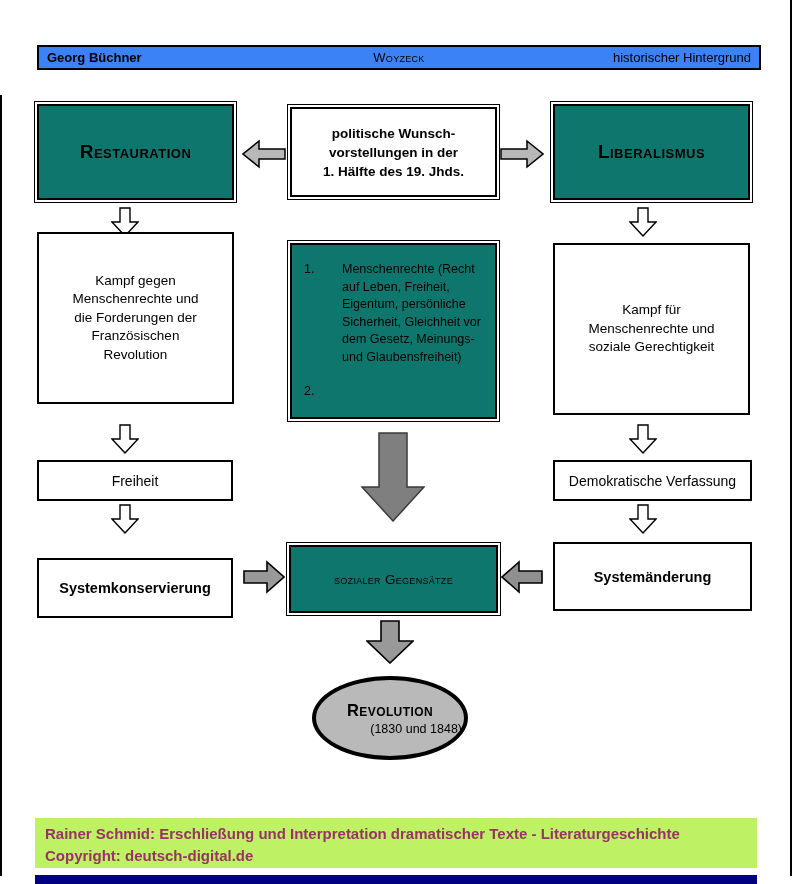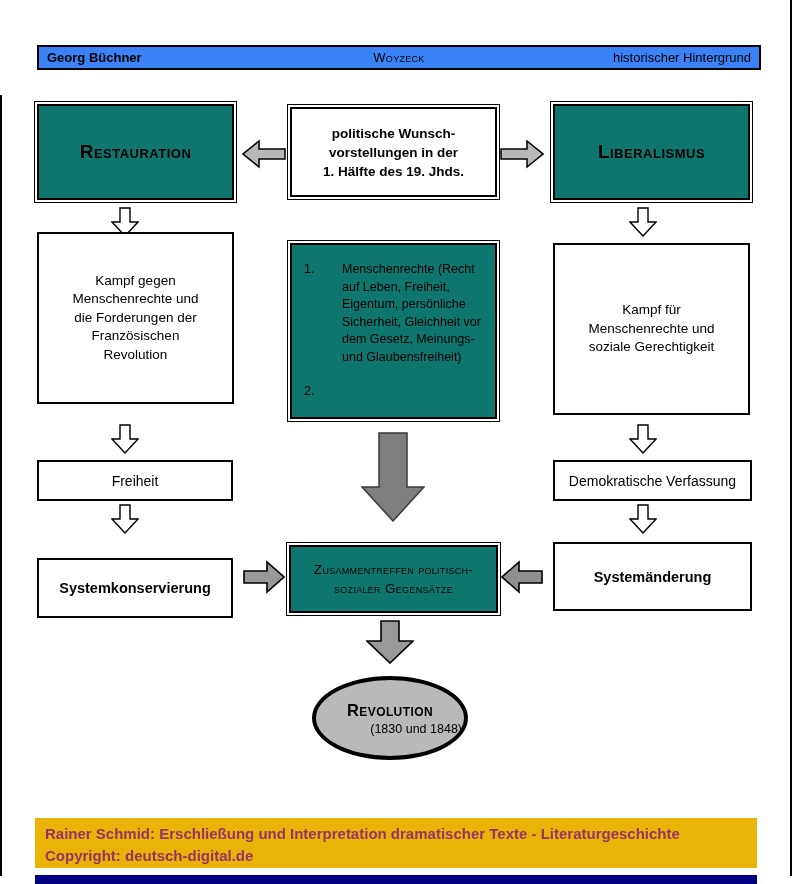--- a/index.html
+++ b/index.html
@@ -46,21 +46,21 @@
   .ellipse{
     position:absolute;left:312px;top:676px;width:156px;height:84px;
     background:#b9b9b9;border:4px solid #000;border-radius:50%;
     box-sizing:border-box;display:flex;flex-direction:column;
     align-items:center;justify-content:center;
   }
   .ellipse .title{font-size:16.5px;font-weight:bold;font-variant:small-caps;letter-spacing:.4px;}
   .ellipse .years{font-size:12.5px;align-self:flex-end;margin-right:2px;margin-top:2px;}
   .footer{
     position:absolute;left:35px;top:818px;width:722px;height:50px;
-    background:#eab308;color:#993366;font-weight:bold;font-size:15px;
+    background:#bef264;color:#993366;font-weight:bold;font-size:15px;
     box-sizing:border-box;padding:5px 0 0 10px;line-height:22px;
   }
   .bottombar{position:absolute;left:35px;top:875px;width:722px;height:9px;background:#000080;}
   .edge{position:absolute;background:#000;}
   svg{display:block;}
 </style>
 </head>
 <body>
 
 <div class="edge" style="left:0;top:95px;width:2px;height:781px;"></div>
@@ -165,21 +165,20 @@
   <svg width="28" height="30" viewBox="0 0 28 30">
       <polygon points="9,1 19,1 19,15 27,15 14,29 1,15 9,15" fill="#fff" stroke="#000" stroke-width="1.4"></polygon>
     </svg>
 </div>
 
 <div class="box sysbold" style="left:37px;top:558px;width:196px;height:60px;">
   <span>Systemkonservierung</span>
 </div>
 
 <div class="box dbl" style="left:289px;top:545px;width:209px;height:68px;">
-  <div class="zus-line">Zusammentreffen politisch-</div>
   <div class="zus-line">sozialer Gegensätze</div>
 </div>
 
 <div class="box sysbold" style="left:553px;top:542px;width:199px;height:69px;">
   <span>Systemänderung</span>
 </div>
 
 <div class="abs" style="left:243px;top:560px;">
   <svg width="42" height="34" viewBox="0 0 42 34">
       <polygon points="1,11 24,11 24,2 41,17 24,32 24,23 1,23" fill="#999999" stroke="#000" stroke-width="1.6"></polygon>

